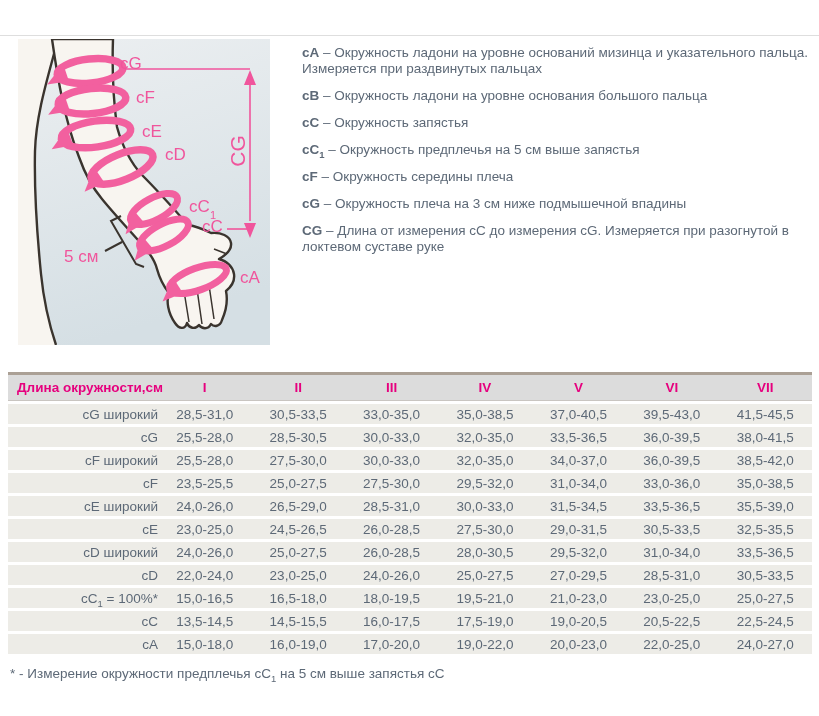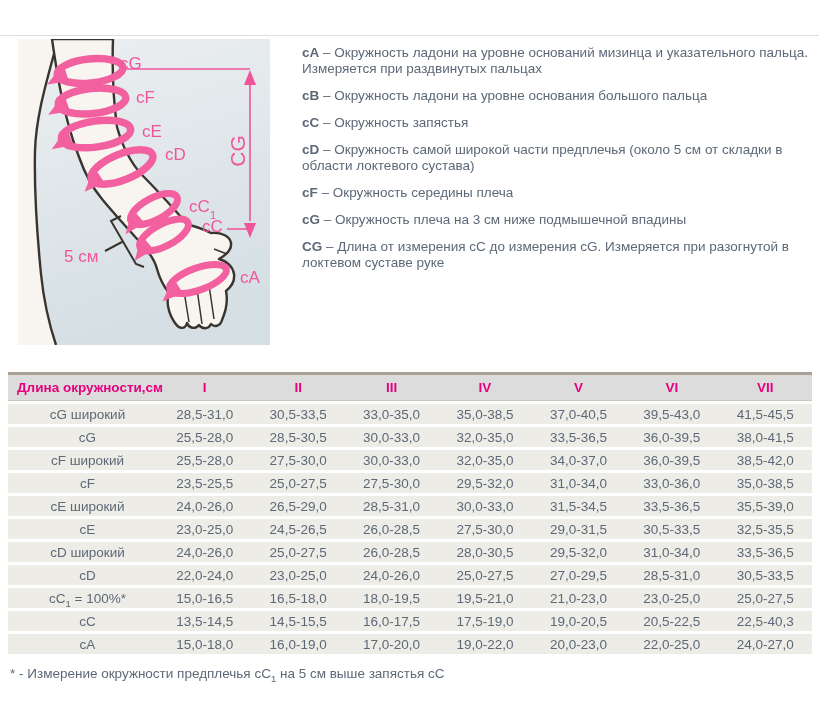--- a/index.html
+++ b/index.html
@@ -23,21 +23,21 @@
   .desc-item b{font-weight:bold;}
   sub{font-size:9.5px;line-height:0;}
   .size-table{position:absolute;left:8px;top:372px;width:804px;font-size:13.5px;}
   .thead{
     display:flex;align-items:center;height:25px;background:var(--headbg);
     border-top:3px solid #aba095;border-bottom:1px solid #c9c5c1;
     color:var(--accent);font-weight:bold;
   }
   .trow{display:flex;align-items:center;height:20px;background:var(--rowbg);margin-top:3px;color:var(--txt);}
   .cell{white-space:nowrap;}
-  .cell.label{width:150px;padding-left:9px;text-align:center;box-sizing:border-box;}
+  .cell.label{width:150px;padding-left:9px;text-align:right;box-sizing:border-box;}
   .cell.num{flex:1;text-align:center;}
   .footnote1{position:absolute;left:10px;top:666px;font-size:13.5px;text-align:center;}
   .footnote2{position:absolute;left:10px;top:734px;font-size:17px;}
   svg text{font-family:"Liberation Sans","DejaVu Sans",sans-serif;}
 </style>
 </head>
 <body>
 
 <div class="topline"></div>
 
@@ -125,21 +125,21 @@
 
   <path d="M 103,177 L 93,182 L 118,225 L 126,228 M 87,212 L 104,203" stroke="#3a342e" stroke-width="2" fill="none"></path>
   <text x="46" y="223" font-size="17" fill="#f0559c">5 см</text>
 </svg>
 </div>
 
 <div class="desc-block">
     <div class="desc-item"><b>cA</b><span> – Окружность ладони на уровне оснований мизинца и указательного пальца. Измеряется при раздвинутых пальцах</span></div>
     <div class="desc-item"><b>cB</b><span> – Окружность ладони на уровне основания большого пальца</span></div>
     <div class="desc-item"><b>cC</b><span> – Окружность запястья</span></div>
-    <div class="desc-item"><b>cD</b><span> – Окружность самой широкой части предплечья (около 5 см от складки в области локтевого сустава)</span></div>
+    <div class="desc-item"><b>cC<sub>1</sub></b><span> – Окружность предплечья на 5 см выше запястья</span></div>
     <div class="desc-item"><b>cF</b><span> – Окружность середины плеча</span></div>
     <div class="desc-item"><b>cG</b><span> – Окружность плеча на 3 см ниже подмышечной впадины</span></div>
     <div class="desc-item"><b>CG</b><span> – Длина от измерения cC до измерения cG. Измеряется при разогнутой в локтевом суставе руке</span></div>
   </div>
 
 <div class="size-table">
   <div class="thead">
       <div class="cell label">Длина окружности,см</div>
       <div class="cell num">I</div>
       <div class="cell num">II</div>
@@ -241,21 +241,21 @@
         <div class="cell num">25,0-27,5</div>
       </div>
       <div class="trow">
         <div class="cell label">cC</div>
         <div class="cell num">13,5-14,5</div>
         <div class="cell num">14,5-15,5</div>
         <div class="cell num">16,0-17,5</div>
         <div class="cell num">17,5-19,0</div>
         <div class="cell num">19,0-20,5</div>
         <div class="cell num">20,5-22,5</div>
-        <div class="cell num">22,5-40,3</div>
+        <div class="cell num">22,5-24,5</div>
       </div>
       <div class="trow">
         <div class="cell label">cA</div>
         <div class="cell num">15,0-18,0</div>
         <div class="cell num">16,0-19,0</div>
         <div class="cell num">17,0-20,0</div>
         <div class="cell num">19,0-22,0</div>
         <div class="cell num">20,0-23,0</div>
         <div class="cell num">22,0-25,0</div>
         <div class="cell num">24,0-27,0</div>

